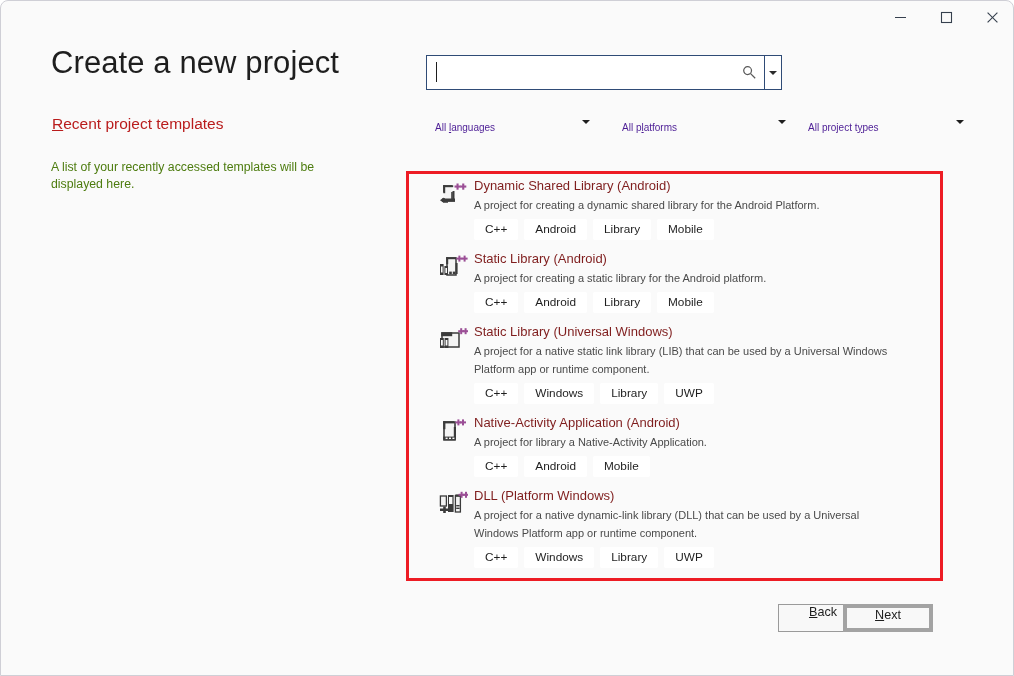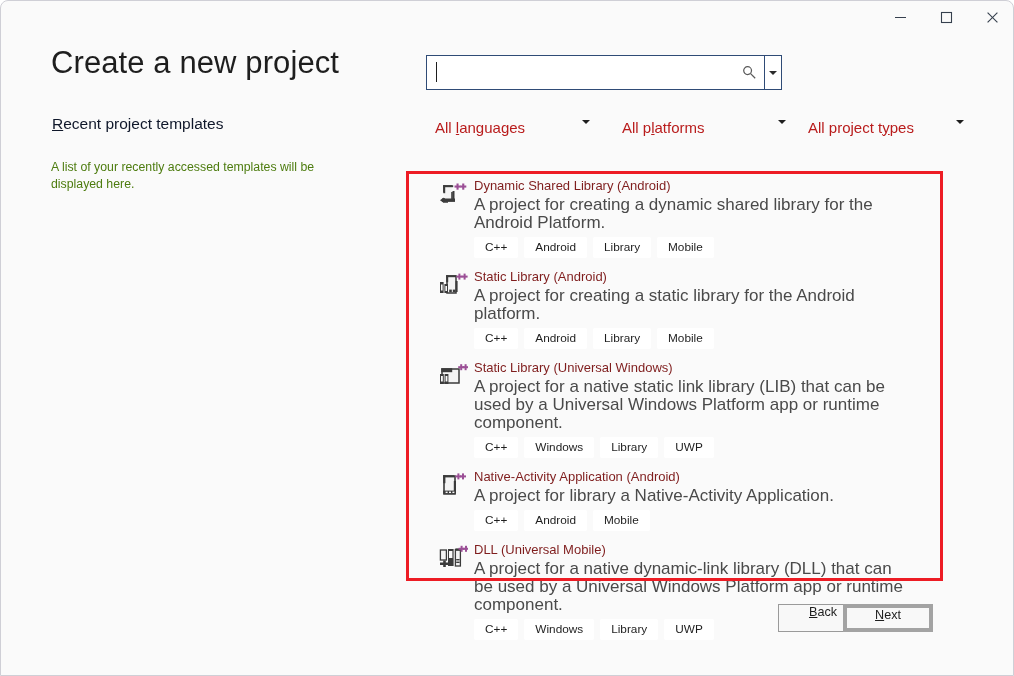--- a/index.html
+++ b/index.html
@@ -37,21 +37,21 @@
     position: absolute; left: 0; top: 34px;
     width: 400px; height: 560px;
   }
   #page-title {
     position: absolute; left: 50px; top: 10px;
     font-size: 31px; font-weight: 400; color: #1e1e1e;
     letter-spacing: .1px; white-space: nowrap;
   }
   #recent-heading {
     position: absolute; left: 51px; top: 80px;
-    font-size: 15.5px; color: #0f172a;
+    font-size: 15.5px; color: #b91c1c;
   }
   #recent-heading .mn { text-decoration: underline; }
   #recent-desc {
     position: absolute; left: 50px; top: 124px;
     width: 275px;
     font-size: 12.3px; color: #4d7c0f; line-height: 17px;
   }
 
   
   #searchbox {
@@ -76,21 +76,21 @@
   }
   #search-drop-btn {
     width: 17px; border-left: 1px solid #2f4b76;
     display: flex; align-items: center; justify-content: center;
   }
 
   
   .filter {
     position: absolute; top: 112px; height: 28px;
     display: flex; align-items: center;
-    font-size: 15px; color: #b91c1c;
+    font-size: 10px; color: #4c1d95;
   }
   .filter .flabel { white-space: nowrap; }
   .filter .fcaret {
     position: absolute; top: 11px;
   }
   .mn { text-decoration: underline; }
 
   #filter-languages { left: 434px; width: 160px; }
   #filter-languages .fcaret { left: 147px; }
   #filter-platforms { left: 621px; width: 160px; }
@@ -117,21 +117,21 @@
   }
   .tmpl-icon {
     position: absolute; left: 6px; top: 6px;
     width: 32px; height: 32px;
   }
   .tmpl-name {
     font-size: 13px; color: #7f1d1d; line-height: 18px;
     margin-bottom: 1px;
   }
   .tmpl-desc {
-    font-size: 17px; color: #4a4a4a; line-height: 18px;
+    font-size: 11px; color: #4a4a4a; line-height: 18px;
     width: 430px;
   }
   .tmpl-tags {
     margin-top: 5px; display: flex; gap: 6px;
   }
   .tag {
     background: #ffffff;
     color: #1e1e1e;
     font-size: 11.8px;
     padding: 3px 11px 4px 11px;
@@ -335,21 +335,21 @@
           <rect x="19.4" y="5.4" width="5" height="2.4" fill="#3b3b3b"></rect>
           <rect x="20.2" y="16" width="3.4" height="1.4" fill="#3b3b3b"></rect>
           <rect x="20.2" y="18.6" width="3.4" height="1.4" fill="#3b3b3b"></rect>
           <path d="M4 19.4 h3.2 v-1.8 h2.6 v1.8 h2.4 v2.6 h-2.4 v2 h-2.6 v-2 h-3.2 z" fill="#3b3b3b"></path>
           <rect x="24.6" y="2.8" width="2" height="6" fill="#9b4f96"></rect>
           <rect x="22.6" y="4.8" width="6" height="2" fill="#9b4f96"></rect>
           <rect x="29" y="2.8" width="2" height="6" fill="#9b4f96"></rect>
           <rect x="27" y="4.8" width="5" height="2" fill="#9b4f96"></rect>
         </svg>
       </div>
-      <div class="tmpl-name">DLL (Universal Mobile)</div>
+      <div class="tmpl-name">DLL (Platform Windows)</div>
       <div class="tmpl-desc">A project for a native dynamic-link library (DLL) that can be used by a Universal Windows Platform app or runtime component.</div>
       <div class="tmpl-tags">
         <span class="tag">C++</span>
         <span class="tag">Windows</span>
         <span class="tag">Library</span>
         <span class="tag">UWP</span>
       </div>
     </div>
 
   </div>

